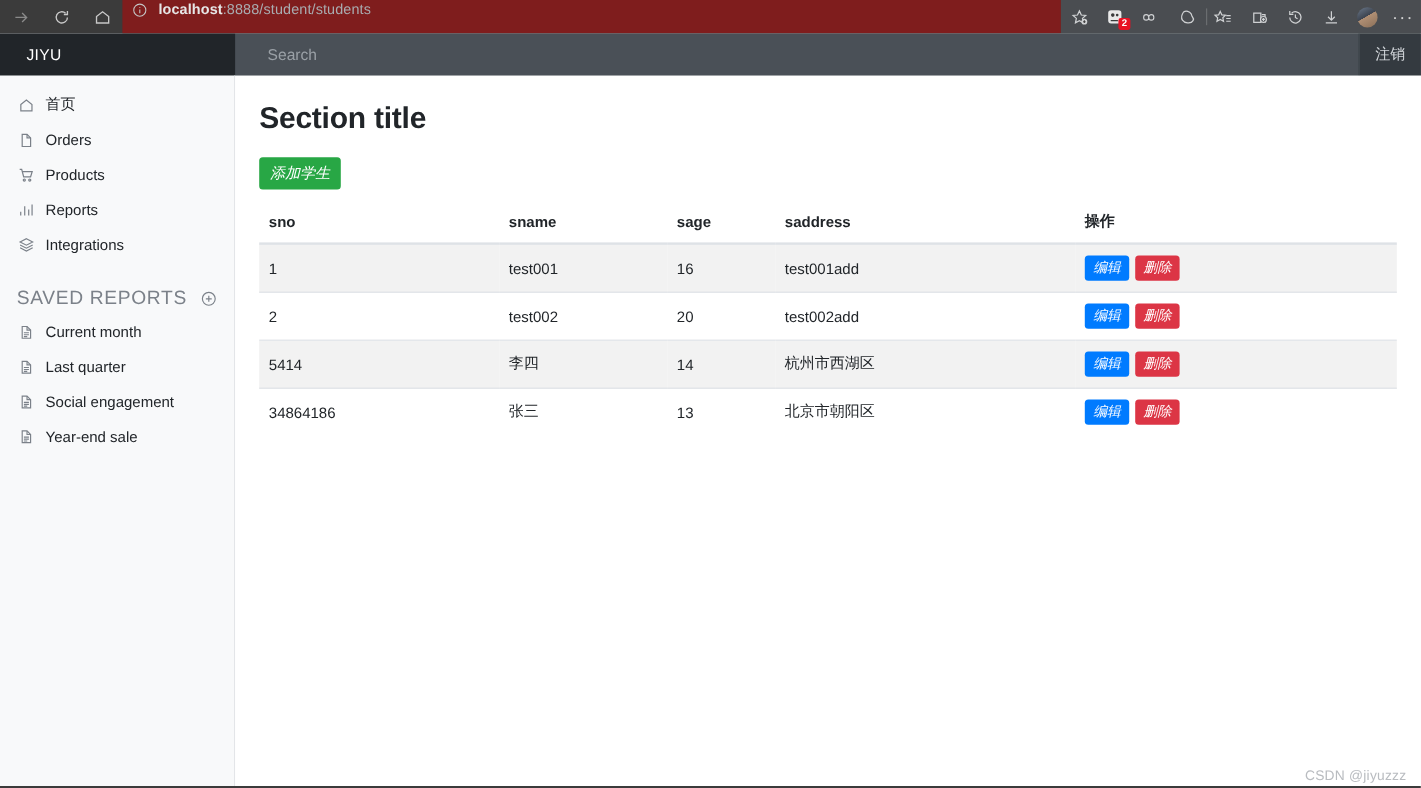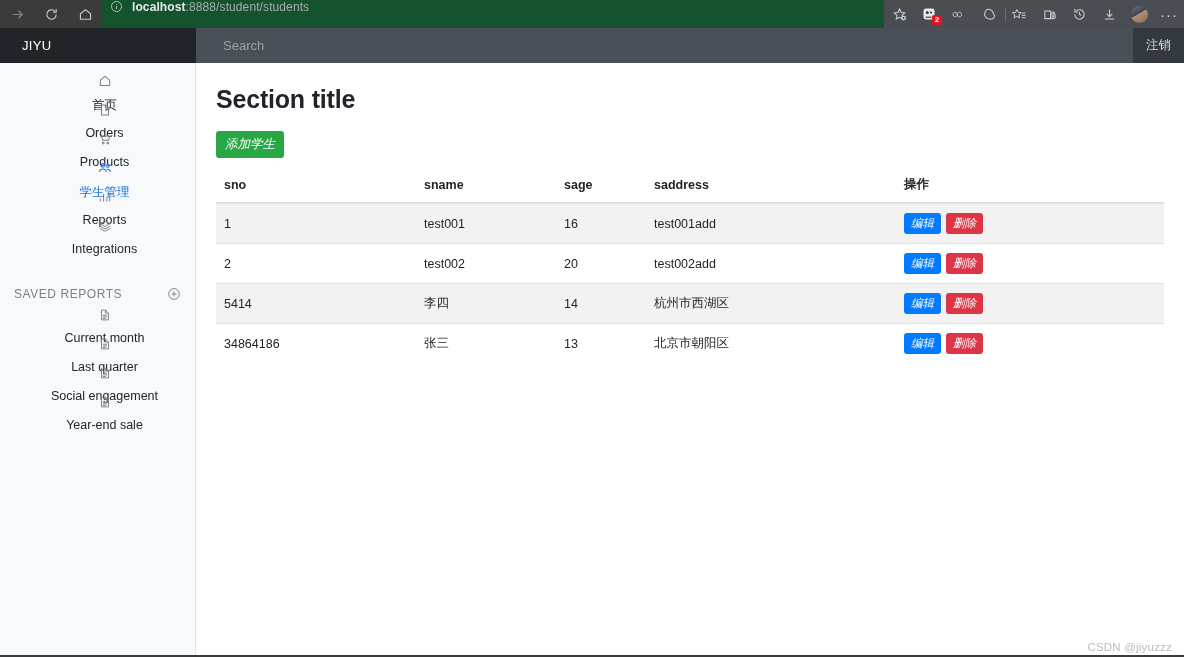--- a/index.html
+++ b/index.html
@@ -21,23 +21,23 @@
   .nav-btns { display: flex; align-items: center; height: 28px; }
   .nav-btn {
     width: 34px; height: 28px;
     display: flex; align-items: center; justify-content: center;
     color: #8a8a8a;
   }
   .nav-btn.enabled { color: #c8c8c8; }
   .nav-btn svg { display: block; }
   .addr-wrap {
     flex: 1; height: 28px;
-    background: #14532d;
-    display: flex; align-items: flex-start;
-    padding: 0 8px;
+    background: #7f1d1d;
+    display: flex; align-items: flex-end;
+    padding: 13px 8px;
     position: relative;
   }
   .info-icon { color: #c5c5c5; margin-right: 9px; display:flex; }
   .addr-text {
     font-size: 12px; color: #a9acb0;
     white-space: nowrap; overflow: hidden;
     letter-spacing: 0.1px;
   }
   .addr-text b { color: #e6e6e6; font-weight: 600; }
   .tool-icons { display: flex; align-items: center; height: 28px; background:#4a4d51; }
@@ -115,37 +115,36 @@
     width: 196px; height: 594px;
     background: #f8f9fa;
     border-right: 1px solid #e3e5e8;
     padding-top: 10px;
   }
   .side-item {
     display: flex; align-items: center;
     height: 29px; padding-left: 14px;
     font-size: 12.5px; color: #212529;
     gap: 9px;
-    flex-direction: column;
   }
   .side-item.active { color: #1f74e0; }
   .side-ico {
     width: 15px; height: 15px;
     display: flex; align-items: center; justify-content: center;
     color: #7b8189; flex: none;
   }
   .side-item.active .side-ico { color: #1f74e0; }
   .side-ico svg { display: block; }
 
   .side-heading {
     display: flex; align-items: center; justify-content: space-between;
     padding: 0 14px 0 14px;
     height: 26px;
-    margin-top: 34px;
-    font-size: 12px;
+    margin-top: 18px;
+    font-size: 16px;
     letter-spacing: 0.55px;
     color: #7b8189;
   }
   .plus-ico { color: #7b8189; display:flex; }
 
   
   .main {
     position: absolute; top: 35px; left: 196px;
     width: 988px; height: 594px;
     background: #ffffff;
@@ -357,31 +356,20 @@
       <span class="side-ico">
         <svg width="14" height="14" viewBox="0 0 16 16" fill="none" stroke="currentColor" stroke-width="1.15">
           <path d="M1.6 2.4h1.9l1.9 7.1h6.6l1.5-4.9H4.3"></path>
           <circle cx="6" cy="12.6" r="1"></circle>
             <circle cx="11.2" cy="12.6" r="1"></circle>
         </svg>
       </span>
       <span>Products</span>
     </div>
 
-    <div class="side-item active">
-      <span class="side-ico">
-        <svg width="14" height="14" viewBox="0 0 16 16" fill="none" stroke="currentColor" stroke-width="1.15">
-          <circle cx="5.6" cy="5" r="2"></circle>
-            <path d="M1.9 12.6c0-2.1 1.7-3.4 3.7-3.4s3.7 1.3 3.7 3.4"></path>
-          <circle cx="11.3" cy="5.6" r="1.6"></circle>
-            <path d="M10 9.4c2 0 4 1 4 3.2"></path>
-        </svg>
-      </span>
-      <span>学生管理</span>
-    </div>
 
     <div class="side-item">
       <span class="side-ico">
         <svg width="14" height="14" viewBox="0 0 16 16" fill="none" stroke="currentColor" stroke-width="1.15">
           <path d="M2.6 13.2v-3.6M6.4 13.2V4.4M10.2 13.2V7.6M13.4 13.2V2.8"></path>
         </svg>
       </span>
       <span>Reports</span>
     </div>
 

